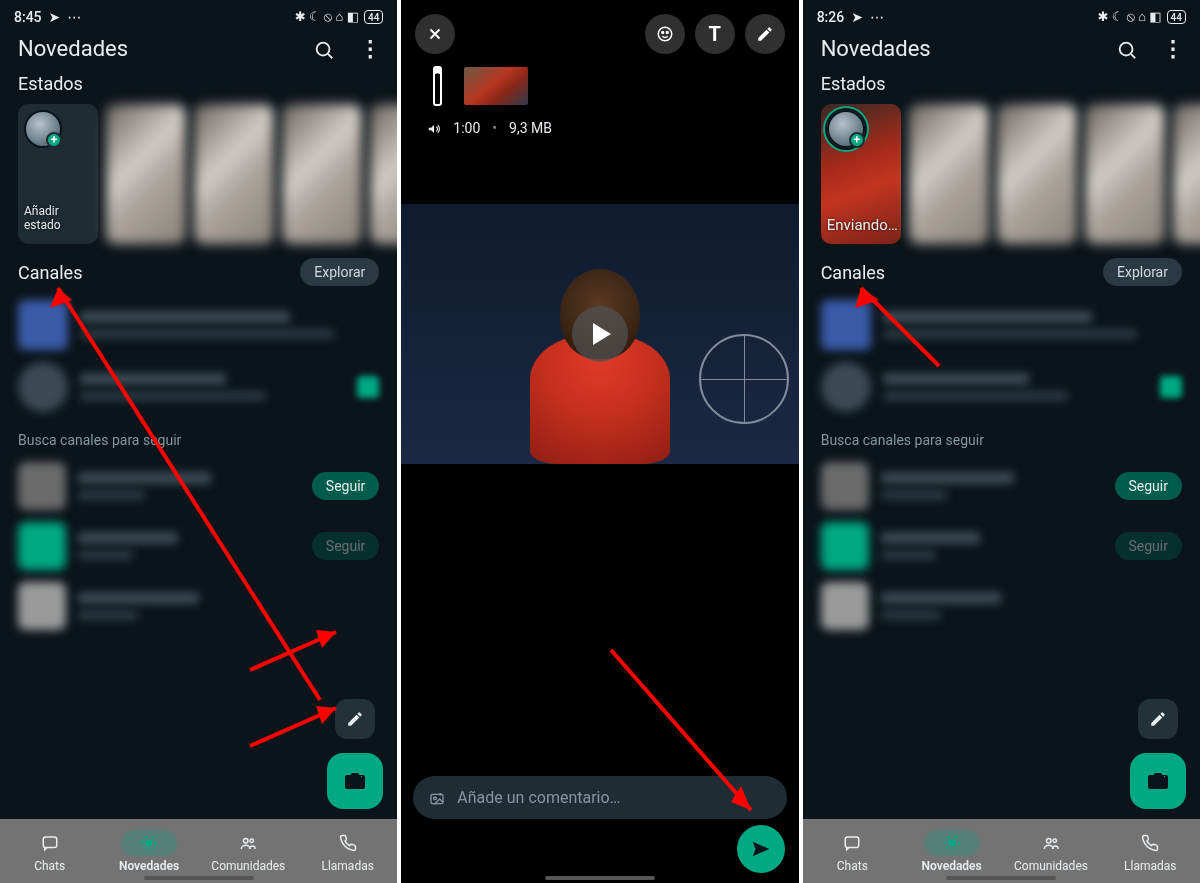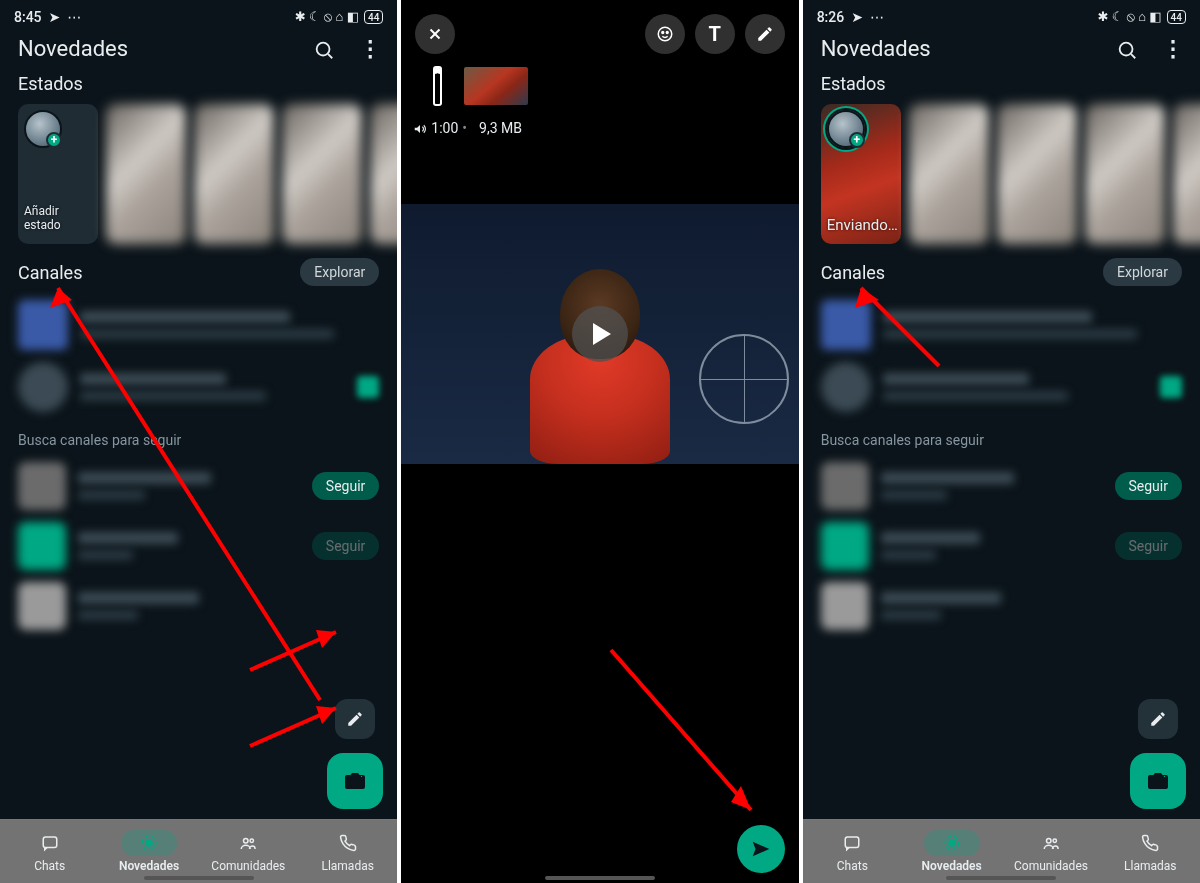--- a/index.html
+++ b/index.html
@@ -71,21 +71,21 @@
 
   .filmstrip { display:flex; gap:0; margin:0 16px; border:2px solid #fff; border-radius:3px; height:40px; overflow:hidden; position:relative; }
   .frame { flex:1; background:linear-gradient(140deg,#2b3d5a 0%, #a93220 40%, #7a2216 60%, #1f2d40 100%); border-right:1px solid rgba(0,0,0,.3); }
   .frame:last-child{border-right:none;}
   .trim-handle { position:absolute; top:-4px; width:10px; height:10px; background:#fff; border-radius:50%; }
   .trim-left{ left:-5px; } .trim-right{ right:-5px; }
 
   .filmstrip-wrap { display:flex; align-items:center; padding: 2px 0 6px 0;}
   .filmstrip-extra { flex: 0 0 64px; height:38px; margin-left:6px; margin-right:14px; background:linear-gradient(140deg,#6c5a44 0%, #b73621 45%, #8a2617 65%, #2e3b4e 100%); border-radius:2px;}
 
-  .ed-meta { display:flex; align-items:center; gap:4px; padding:8px 12px; font-size:14px; color:#e9edef;}
+  .ed-meta { display:flex; align-items:center; gap:12px; padding:8px 26px; font-size:14px; color:#e9edef;}
   .ed-meta .dot::before{content:"•"; margin-right:12px; color:#888;}
 
   .video-area { position:relative; margin: 60px 0 0 0; height: 260px; background: linear-gradient(180deg,#0f1a2f 0%, #132137 40%, #1a2a44 100%); overflow:hidden;}
   .person { position:absolute; left:50%; bottom:0; transform:translateX(-50%); width:200px; height:200px; }
   .jacket { position:absolute; bottom:0; left:30px; width:140px; height:130px; background:radial-gradient(circle at 50% 20%, #e13a28 0%, #c52f1e 45%, #8f1e12 100%); border-radius:45% 45% 20% 20% / 35% 35% 10% 10%; }
   .hair { position:absolute; bottom:105px; left:60px; width:80px; height:90px; background:radial-gradient(circle at 50% 40%, #5b3a23 0%, #3d2615 55%, #1f120a 100%); border-radius:50% 50% 45% 45%; }
   .park { position:absolute; right:0; bottom:20px; width:150px; height:110px; opacity:.7; }
   .wheel { position:absolute; right:10px; top:0; width:90px; height:90px; border:2px solid #aab8c5; border-radius:50%; }
   .wheel::before,.wheel::after{content:"";position:absolute;background:#aab8c5;}
   .wheel::before{left:50%;top:0;bottom:0;width:1px;}
@@ -334,20 +334,33 @@
         <div class="wheel"></div>
       </div>
 
     <div class="person">
         <div class="jacket"></div>
         <div class="hair"></div>
       </div>
     <div class="play-btn"></div>
   </div>
 
+  <div class="caption-area">
+    <div class="caption-input">
+      <span>
+        <svg class="svgicon" viewBox="0 0 24 24" fill="none" stroke="currentColor" stroke-width="2">
+            <rect x="3" y="5" width="18" height="14" rx="2"></rect>
+            <circle cx="9" cy="11" r="2"></circle>
+            <path d="M21 17l-5-5-8 8"></path>
+            <path d="M17 3v4M15 5h4"></path>
+          </svg>
+      </span>
+      <span>Añade un comentario…</span>
+    </div>
+  </div>
 
 
   <div class="send-fab">
     <svg viewBox="0 0 24 24">
         <path d="M3 20l18-8L3 4l3 8-3 8z"></path>
       </svg>
   </div>
   <div class="homebar"></div>
 
   <div class="arrow" style="left:200px; top:640px;">

